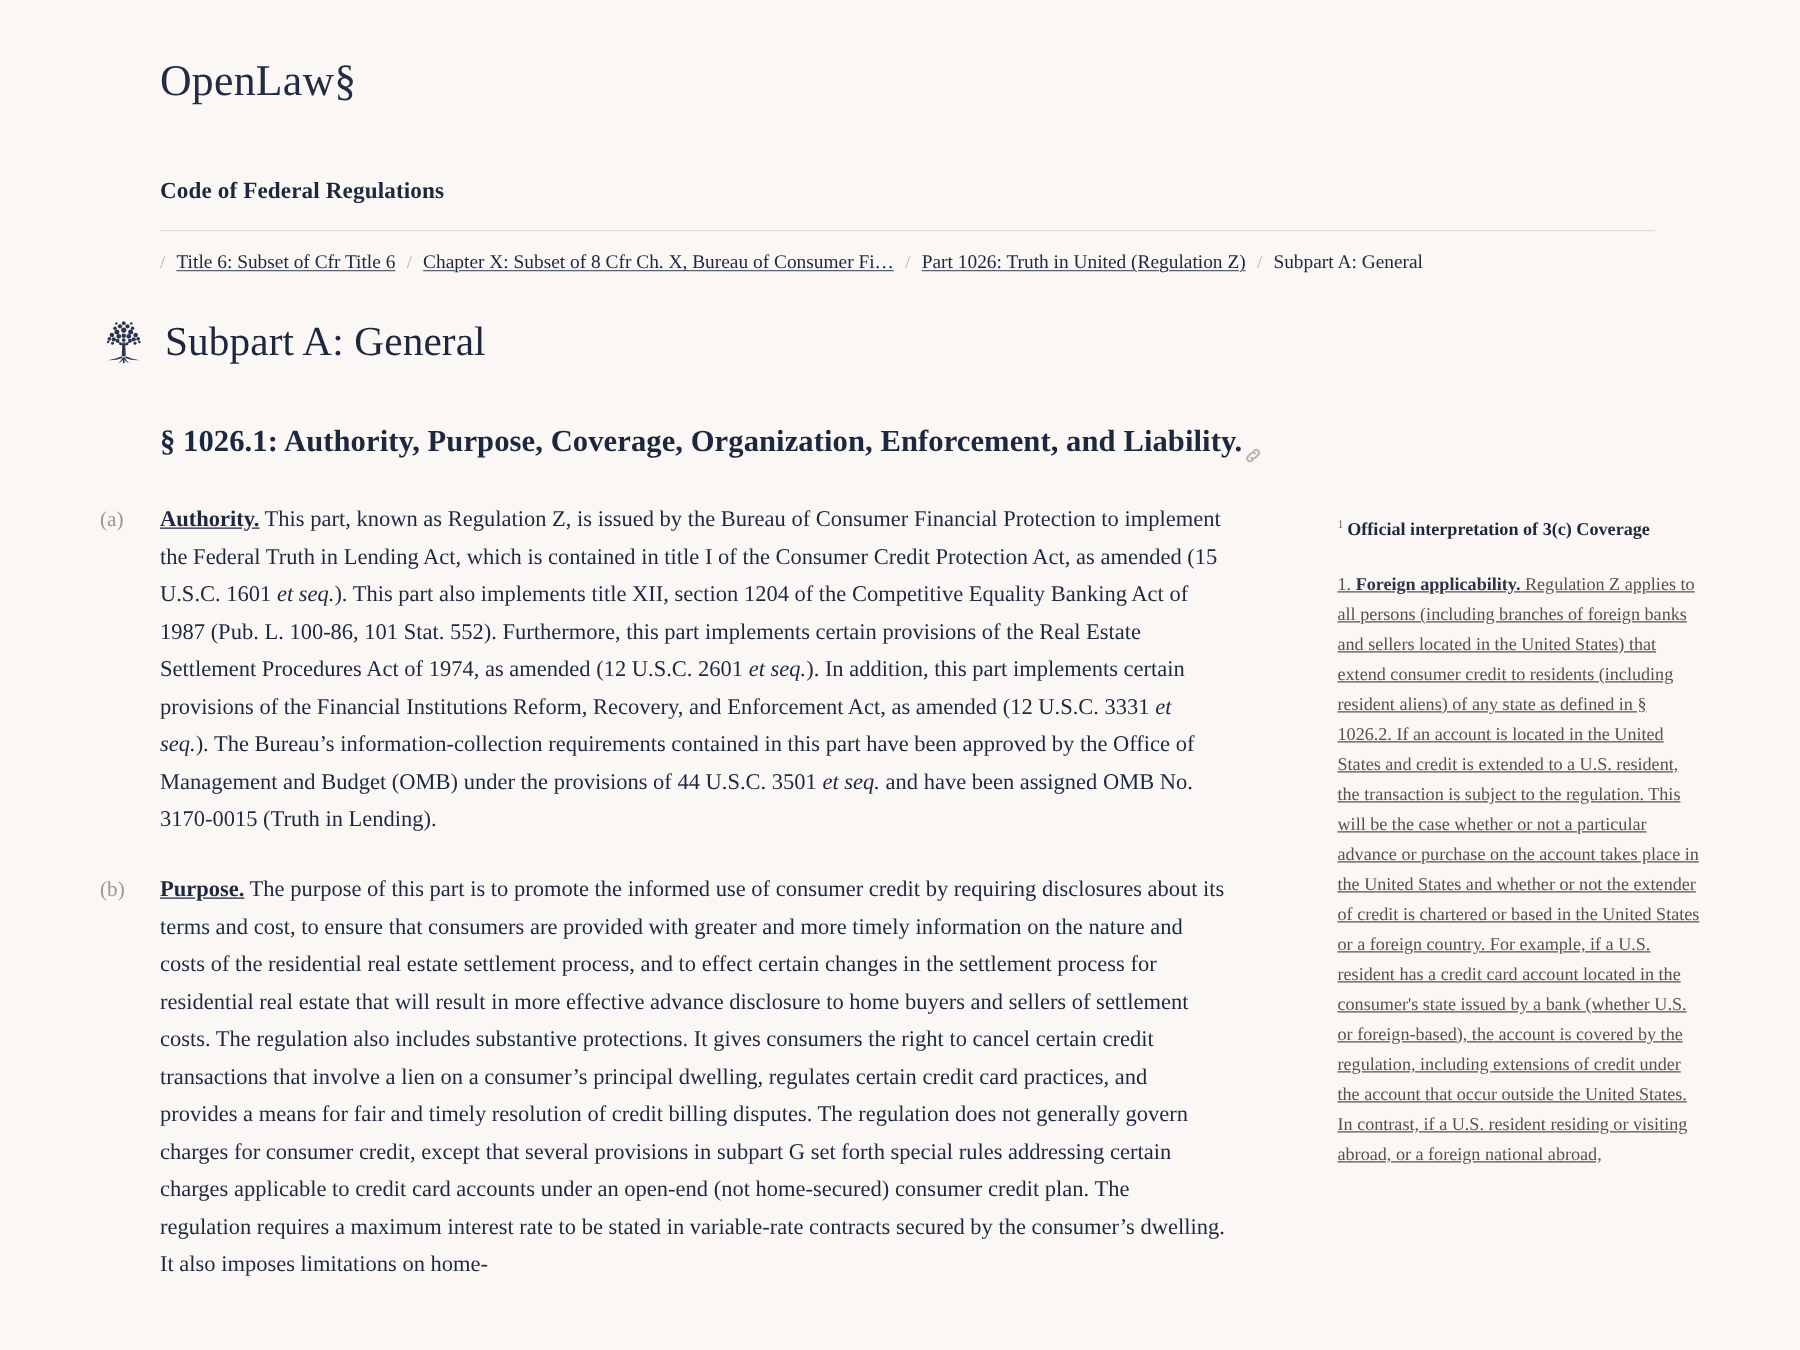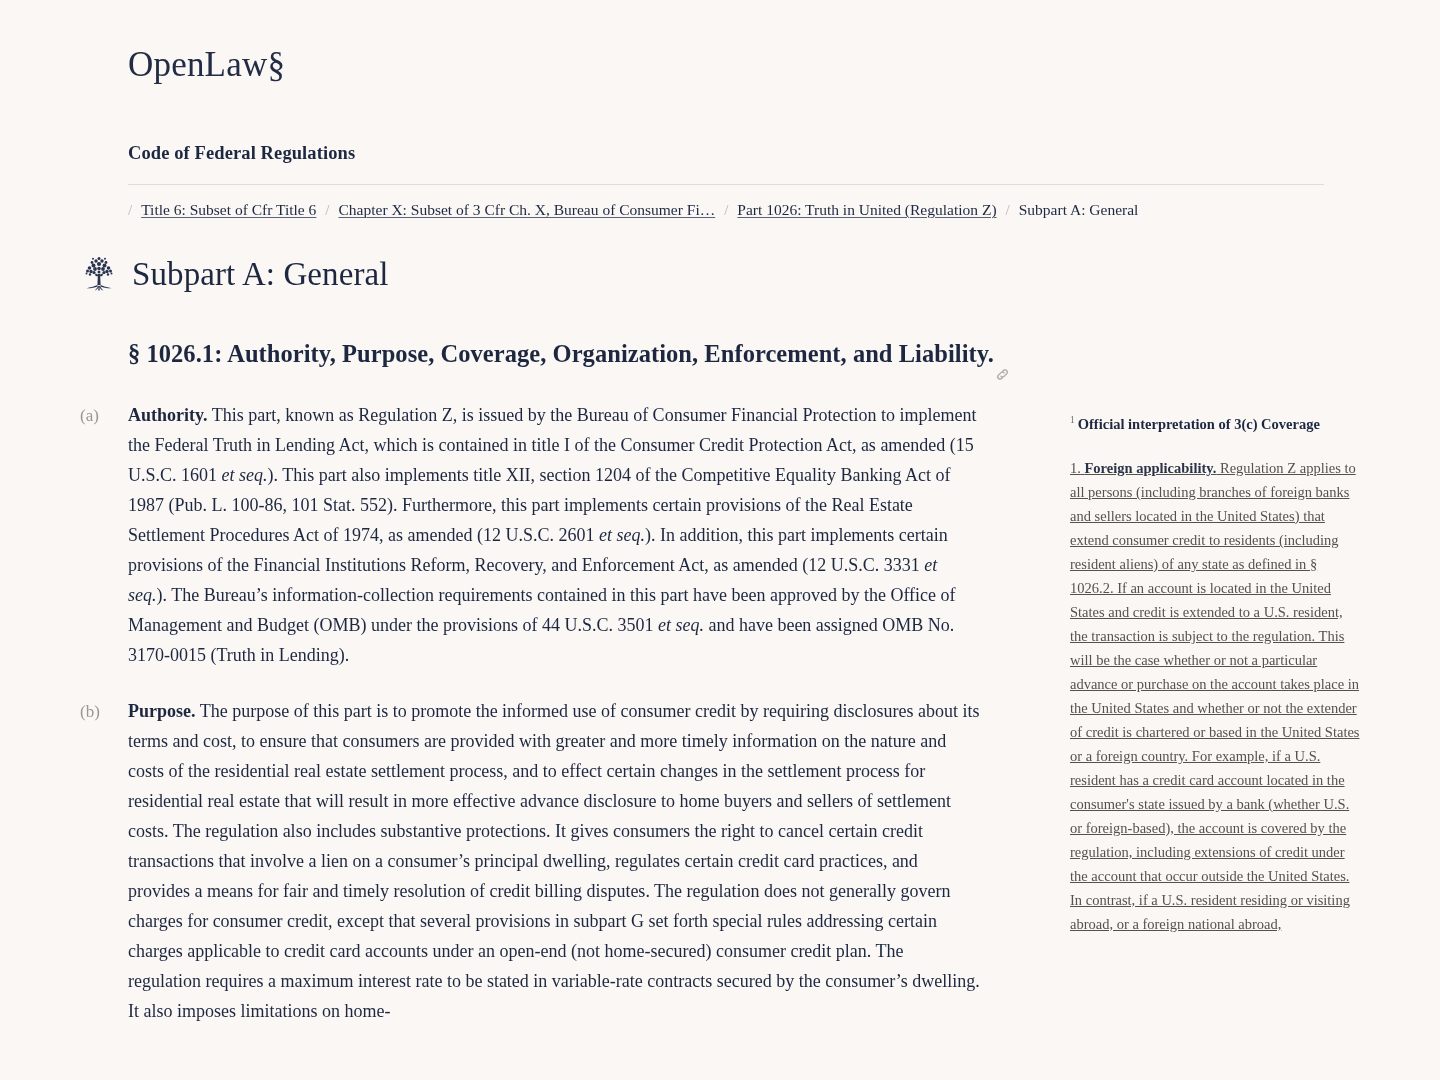--- a/index.html
+++ b/index.html
@@ -120,21 +120,21 @@
     color: #1d2840;
     letter-spacing: 0.1px;
   }
 
   
   .section-heading {
     position: absolute;
     left: 128px;
     top: 336px;
     display: flex;
-    align-items: flex-end;
+    align-items: center;
     font-size: 24.5px;
     line-height: 36px;
     font-weight: 700;
     color: #1d2840;
     letter-spacing: 0.05px;
     font-family: Liberation Serif, serif;
   }
 
   .anchor-icon {
     width: 17px;
@@ -176,21 +176,21 @@
   }
 
   .para-body {
     flex: 1;
     font-size: 18px;
     line-height: 30px;
     color: #1d2840;
     text-align: left;
   }
 
-  .para-body b { font-weight: 700; }
+  .para-body b { font-weight: 700; text-decoration: underline; }
   .para-body i { font-style: italic; }
 
   
   .side-col {
     width: 290px;
     flex: 0 0 290px;
     margin-left: 90px;
     padding-top: 8px;
   }
 
@@ -232,21 +232,21 @@
   </div>
 
   <div class="corpus-title">Code of Federal Regulations</div>
 
   <div class="header-rule"></div>
 
   <nav class="breadcrumb">
     <span class="crumb-sep first">/</span>
     <span class="crumb-link">Title 6: Subset of Cfr Title 6</span>
     <span class="crumb-sep">/</span>
-    <span class="crumb-link">Chapter X: Subset of 3 Cfr Ch. X, Bureau of Consumer Fi…</span>
+    <span class="crumb-link">Chapter X: Subset of 8 Cfr Ch. X, Bureau of Consumer Fi…</span>
     <span class="crumb-sep">/</span>
     <span class="crumb-link">Part 1026: Truth in United (Regulation Z)</span>
     <span class="crumb-sep">/</span>
     <span class="crumb-current">Subpart A: General</span>
   </nav>
 
   <div class="subpart-row">
     <span class="tree-icon">
       <svg viewBox="0 0 38 44" width="38" height="44" aria-hidden="true">
         <g fill="#2b3550">

